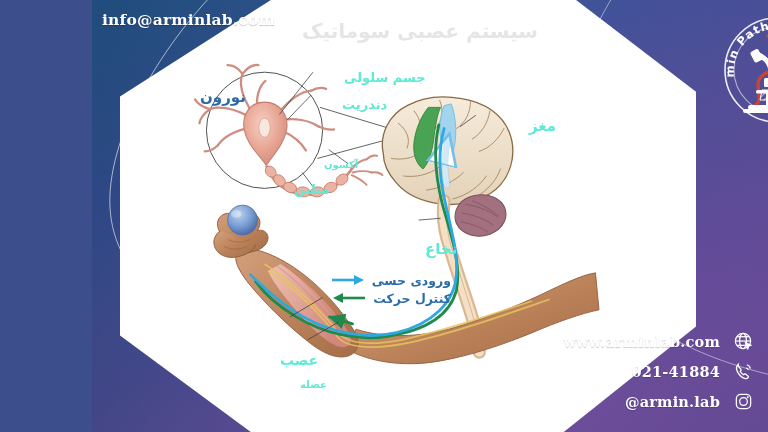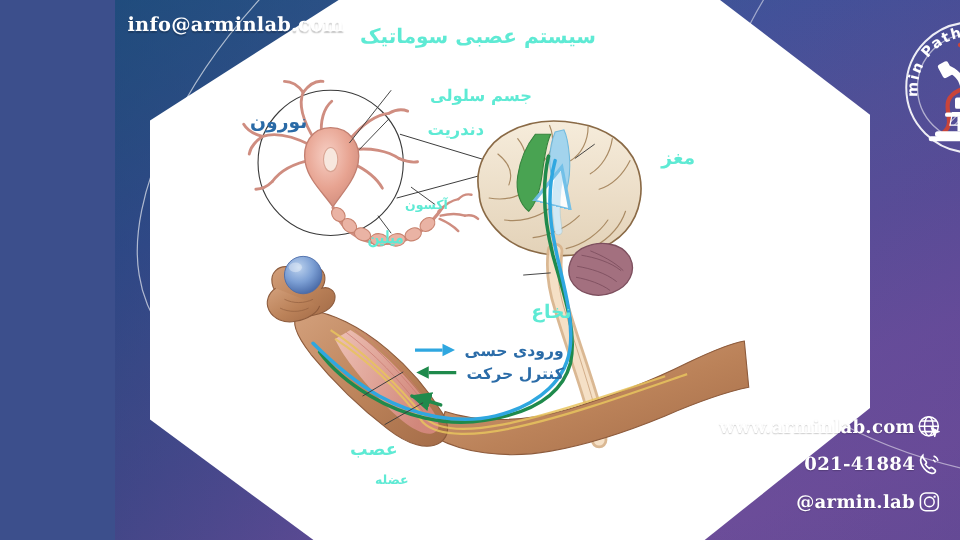--- a/index.html
+++ b/index.html
@@ -43,44 +43,44 @@
   }
 
   
   .email{
     position:absolute;left:10px;top:10px;
     color:#ffffff;font-family:"DejaVu Serif","Liberation Serif",serif;
     font-weight:700;font-size:15.5px;letter-spacing:.2px;direction:ltr;
     text-shadow:0 1px 1px rgba(0,0,0,.22);
   }
   .title{
-    position:absolute;left:196px;top:19px;width:250px;text-align:left;
-    color:#5eead4;font-weight:700;font-size:16px;direction:rtl;
+    position:absolute;left:196px;top:19px;width:250px;text-align:right;
+    color:#e5e5e5;font-weight:700;font-size:20px;direction:rtl;
     letter-spacing:.3px;
   }
 
   .lbl{position:absolute;color:#5eead4;font-weight:700;direction:rtl;white-space:nowrap;}
   .l-neuron   {left:108px;top:88px;font-size:15px;color:#2a6aa6;}
   .l-soma     {left:252px;top:70px;font-size:13px;}
   .l-dendrite {left:250px;top:97px;font-size:13px;}
   .l-axon     {left:232px;top:159px;font-size:10px;}
-  .l-myelin   {left:202px;top:182px;font-size:13px;font-family:Liberation Serif, serif;}
+  .l-myelin   {left:202px;top:182px;font-size:13px;}
   .l-brain    {left:437px;top:117px;font-size:15px;}
   .l-cord     {left:333px;top:240px;font-size:15px;}
   .l-nerve    {left:188px;top:352px;font-size:14px;}
   .l-muscle   {left:208px;top:379px;font-size:10px;}
 
   .legend{position:absolute;left:249px;top:271px;width:110px;direction:rtl;}
   .legend-row{display:flex;align-items:center;justify-content:flex-start;height:18px;gap:6px;}
   .legend-txt{color:#2b6ca8;font-weight:700;font-size:12.5px;white-space:nowrap;}
   .legend-arrow{flex:0 0 36px;height:12px;}
 
   
   .contact{position:absolute;right:14px;bottom:16px;width:212px;direction:ltr;}
-  .c-row{display:flex;align-items:center;justify-content:flex-end;height:30px;}
+  .c-row{display:flex;align-items:center;justify-content:flex-end;gap:12px;height:30px;}
   .c-txt{
     color:#fff;font-family:"DejaVu Serif","Liberation Serif",serif;
     font-weight:700;font-size:14.5px;letter-spacing:.2px;
     text-shadow:0 1px 1px rgba(0,0,0,.2);
   }
   .c-ico{flex:0 0 22px;height:22px;display:flex;align-items:center;justify-content:center;}
 
   
   .logo{position:absolute;left:620px;top:4px;width:130px;height:130px;}
 </style>

